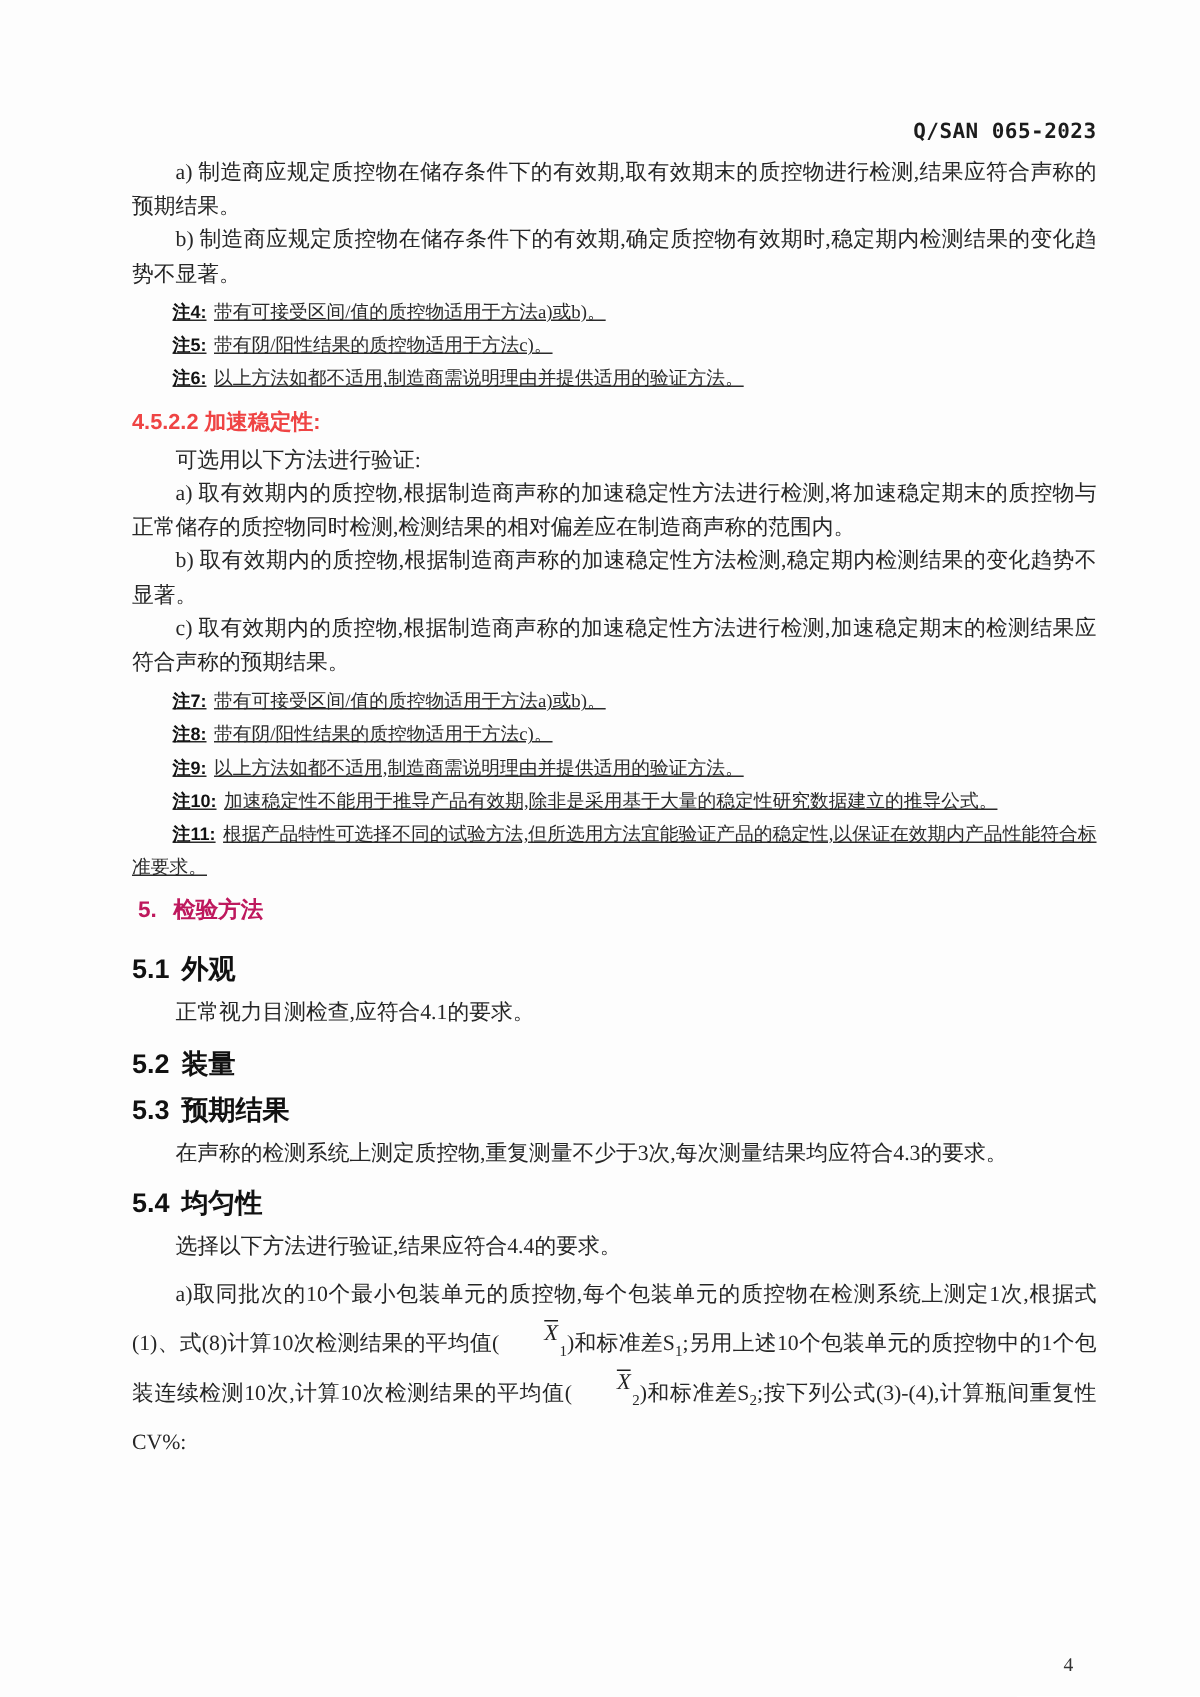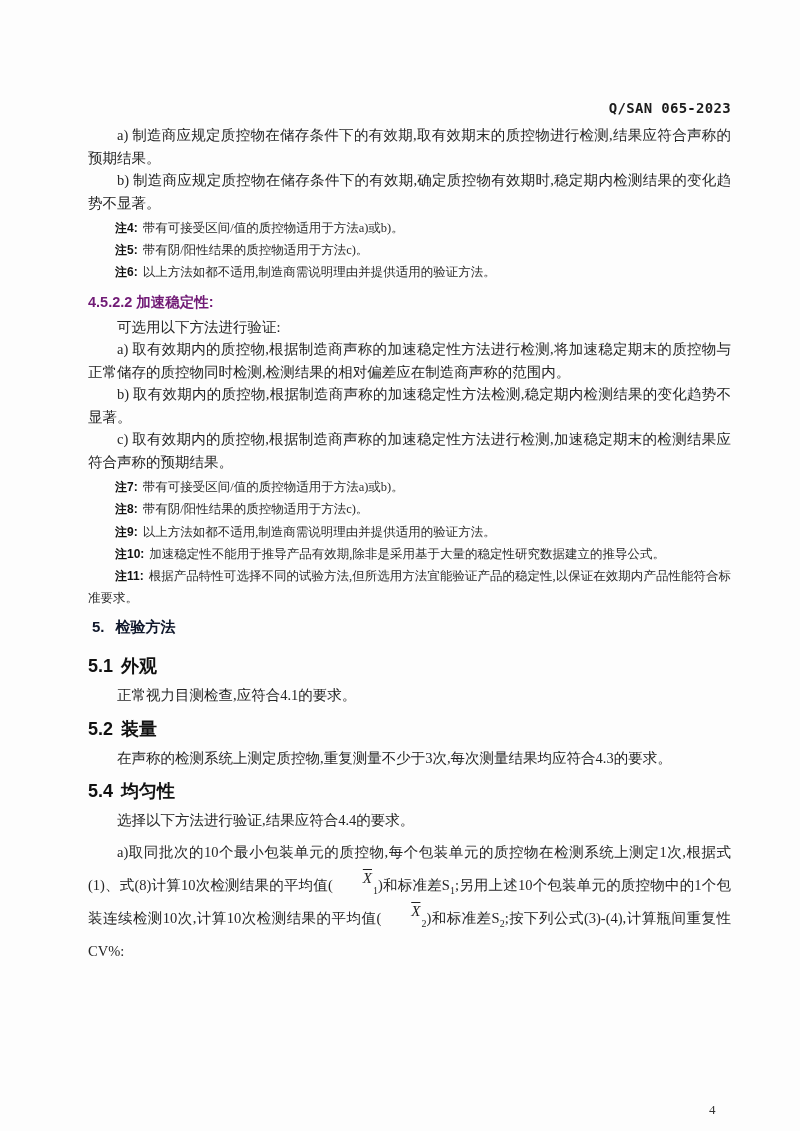--- a/index.html
+++ b/index.html
@@ -5,51 +5,51 @@
   html,body{margin:0;padding:0;background:#ffffff;}
   .page{
     position:relative;
     width:800px;height:1131px;
     background:#fdfdfd;
     font-family:"Liberation Serif","DejaVu Serif",serif;
     color:#262626;
     overflow:hidden;
   }
   .content{
-    position:absolute;left:88px;top:100px;width:643px;
+    position:absolute;left:88px;top:80px;width:643px;
   }
   .doc-code{
     font-family:"DejaVu Sans Mono","Liberation Mono",monospace;
     font-size:14px;font-weight:600;color:#1c1c1c;
     text-align:right;line-height:16px;letter-spacing:.3px;
   }
   p{margin:0;}
   .para{
     font-size:14.5px;line-height:22.5px;
     text-align:justify;text-indent:29px;color:#262626;
   }
   .para.first{margin-top:8px;}
   .notes{margin-top:3px;}
   .note{
     font-size:12.5px;line-height:22.2px;
-    text-align:justify;text-indent:27px;color:#2a2a2a;
+    text-align:justify;text-indent:27px;color:#2a2a2a;text-decoration:underline;
   }
   .note-label{
     font-family:"Liberation Sans","DejaVu Sans",sans-serif;
     font-weight:bold;color:#111;margin-right:5px;font-size:12px;
   }
   .clause-head{
     font-family:"Liberation Sans","DejaVu Sans",sans-serif;
-    font-weight:bold;font-size:14.5px;color:#701a75;
+    font-weight:bold;font-size:14.5px;color:#ef4444;
     line-height:20px;margin:8px 0 0 0;
   }
   .intro{margin-top:4px;}
   .sec-head{
     font-family:"Liberation Sans","DejaVu Sans",sans-serif;
-    font-weight:bold;font-size:15px;color:#0f172a;
+    font-weight:bold;font-size:15px;color:#be185d;
     line-height:20px;margin:8px 0 0 4px;
   }
   .sec-head .num{margin-right:11px;}
   .subhead{
     font-family:"Liberation Sans","DejaVu Sans",sans-serif;
     font-weight:bold;font-size:18px;color:#111;
     line-height:18px;margin:13px 0 9px 0;
   }
   .subhead.first{margin-top:20px;}
   .subhead .num{margin-right:8px;}
@@ -101,20 +101,21 @@
       <p class="note"><span class="note-label">注11:</span><span>根据产品特性可选择不同的试验方法,但所选用方法宜能验证产品的稳定性,以保证在效期内产品性能符合标准要求。</span></p>
     </div>
 
     <p class="sec-head"><span class="num">5.</span><span>检验方法</span></p>
 
     <p class="subhead first"><span class="num">5.1</span><span>外观</span></p>
     <p class="para sub-body">正常视力目测检查,应符合4.1的要求。</p>
 
     <p class="subhead"><span class="num">5.2</span><span>装量</span></p>
 
+    <p class="subhead"><span class="num">5.3</span><span>预期结果</span></p>
     <p class="para sub-body">在声称的检测系统上测定质控物,重复测量不少于3次,每次测量结果均应符合4.3的要求。</p>
 
     <p class="subhead"><span class="num">5.4</span><span>均匀性</span></p>
     <p class="para sub-body">选择以下方法进行验证,结果应符合4.4的要求。</p>
 
     <p class="para formula"><span>a)取同批次的10个最小包装单元的质控物,每个包装单元的质控物在检测系统上测定1次,根据式(1)、式(8)计算10次检测结果的平均值(</span><span class="xbar"><span class="xb">X</span><sub>1</sub></span><span>)和标准差S</span><sub>1</sub><span>;另用上述10个包装单元的质控物中的1个包装连续检测10次,计算10次检测结果的平均值(</span><span class="xbar"><span class="xb">X</span><sub>2</sub></span><span>)和标准差S</span><sub>2</sub><span>;按下列公式(3)-(4),计算瓶间重复性CV%:</span></p>
 
   </div>
 
   <div class="page-num">4</div>

